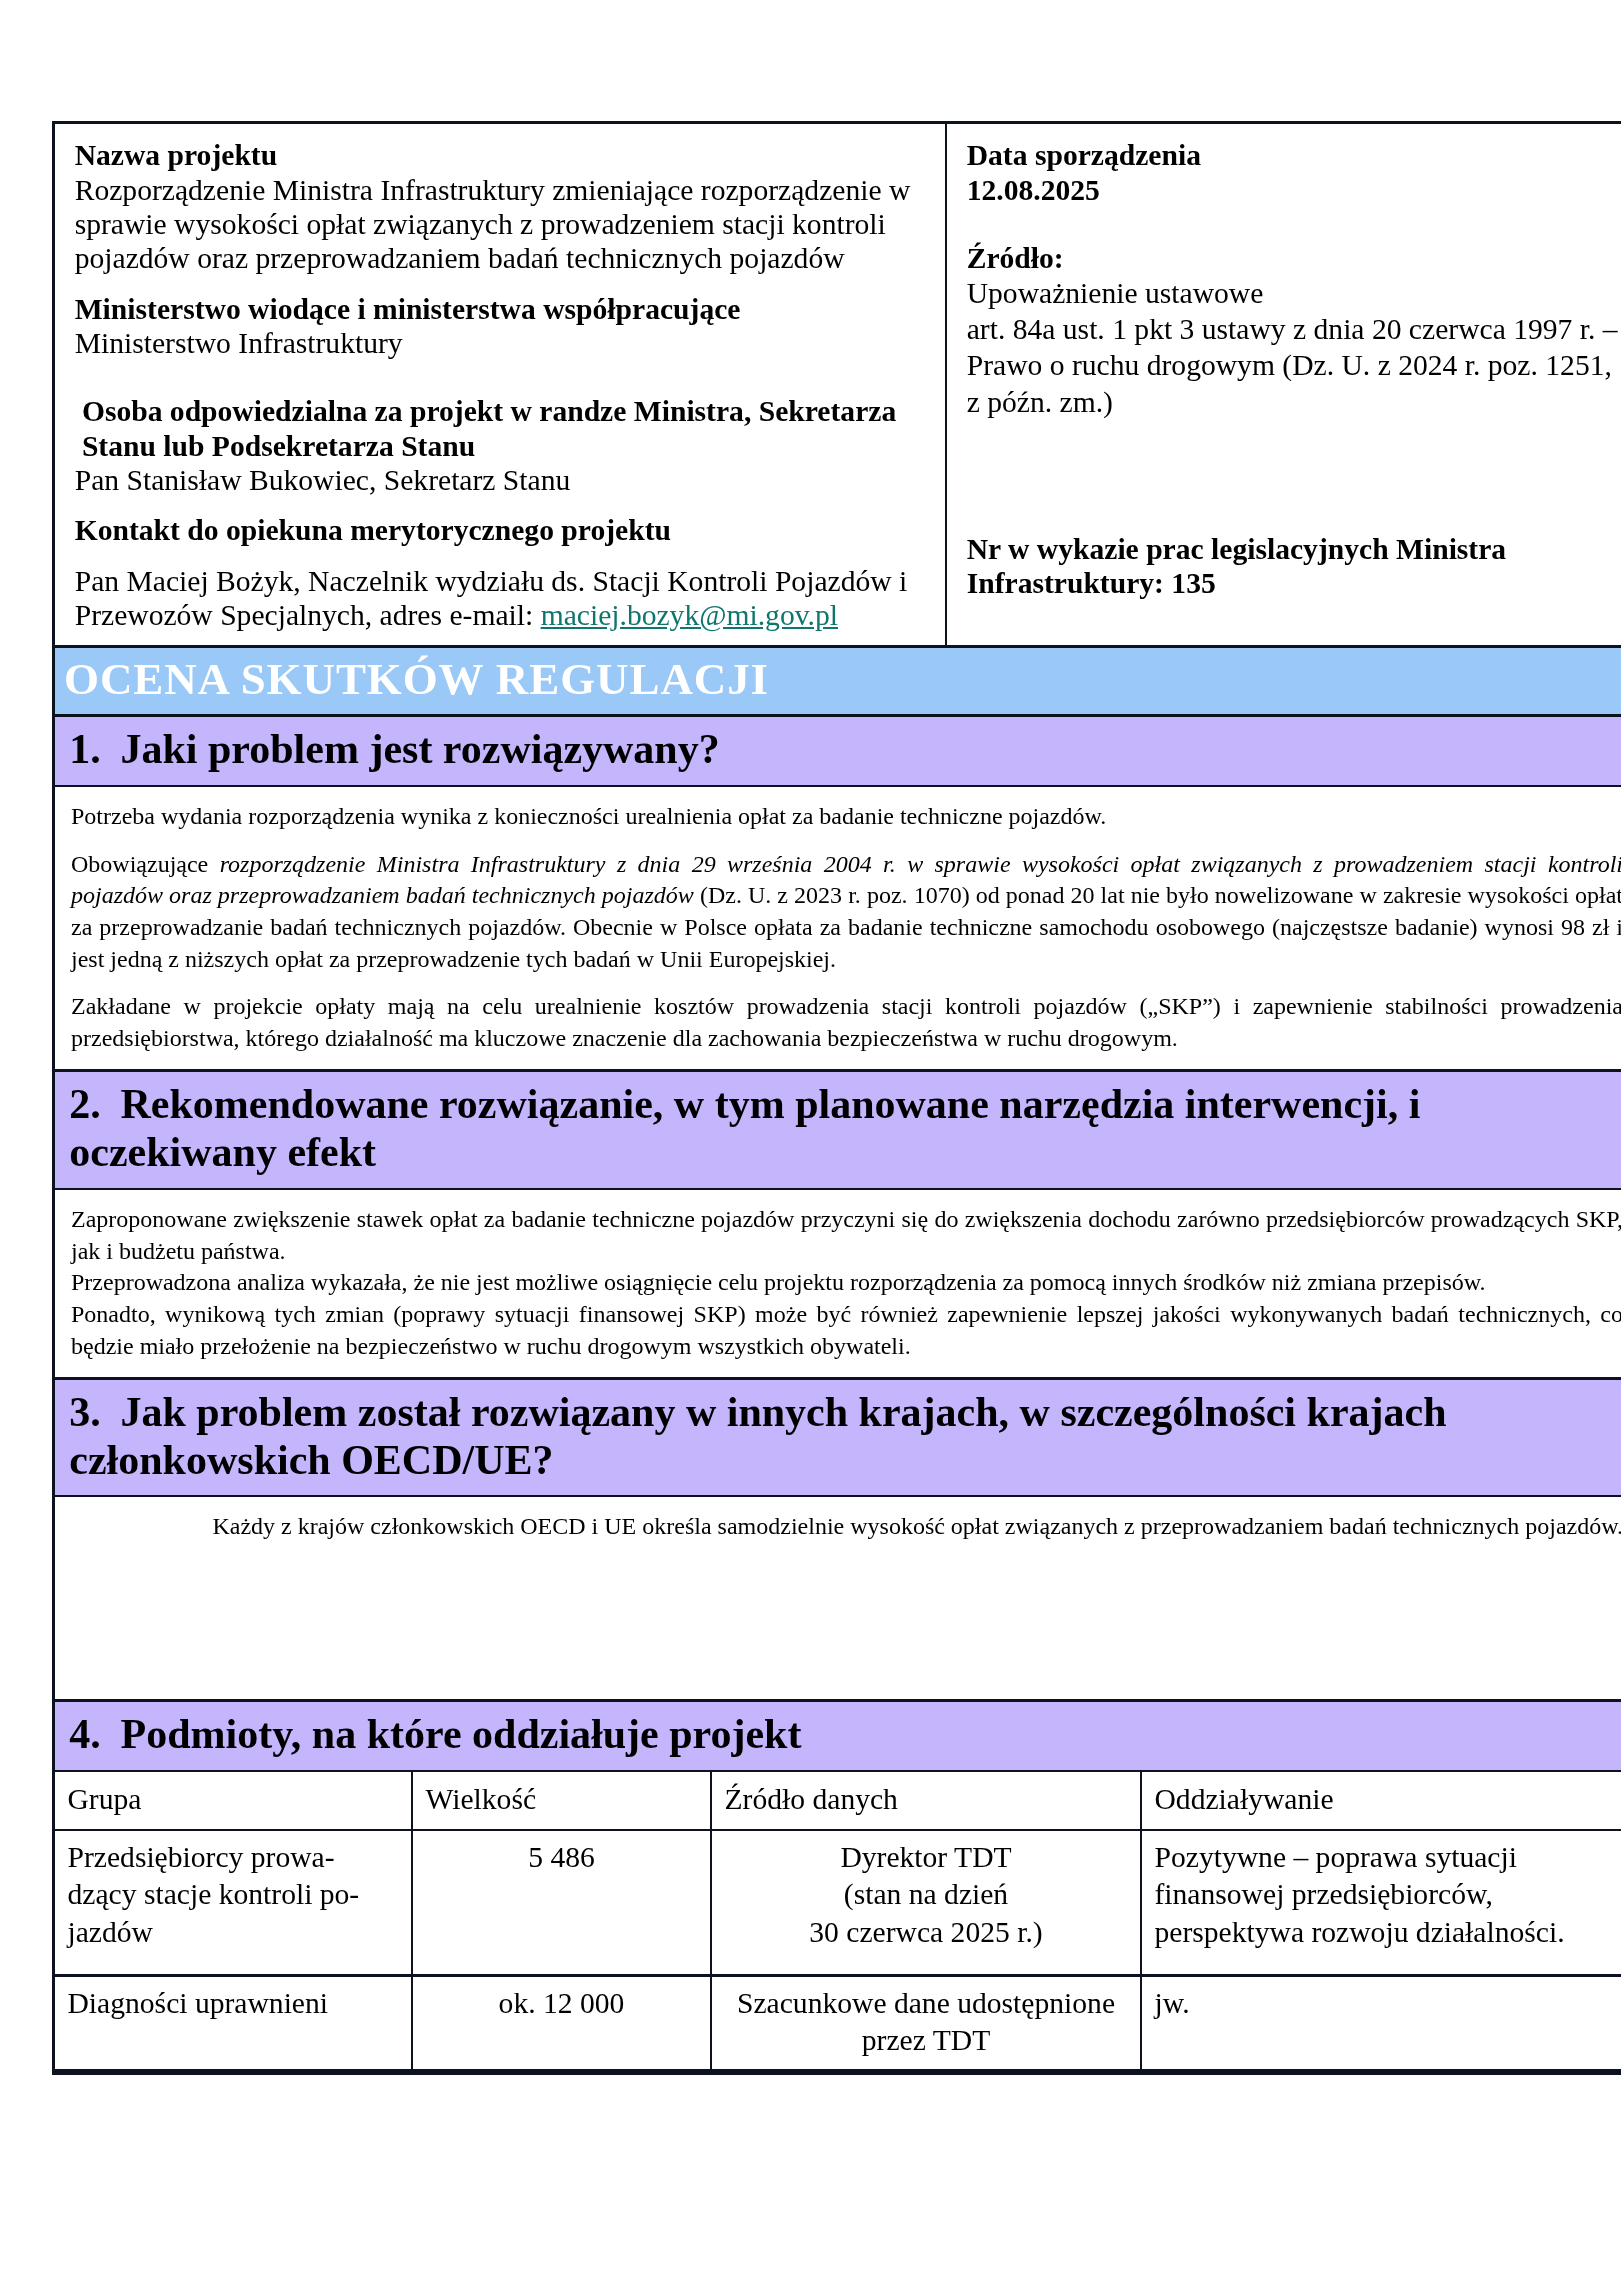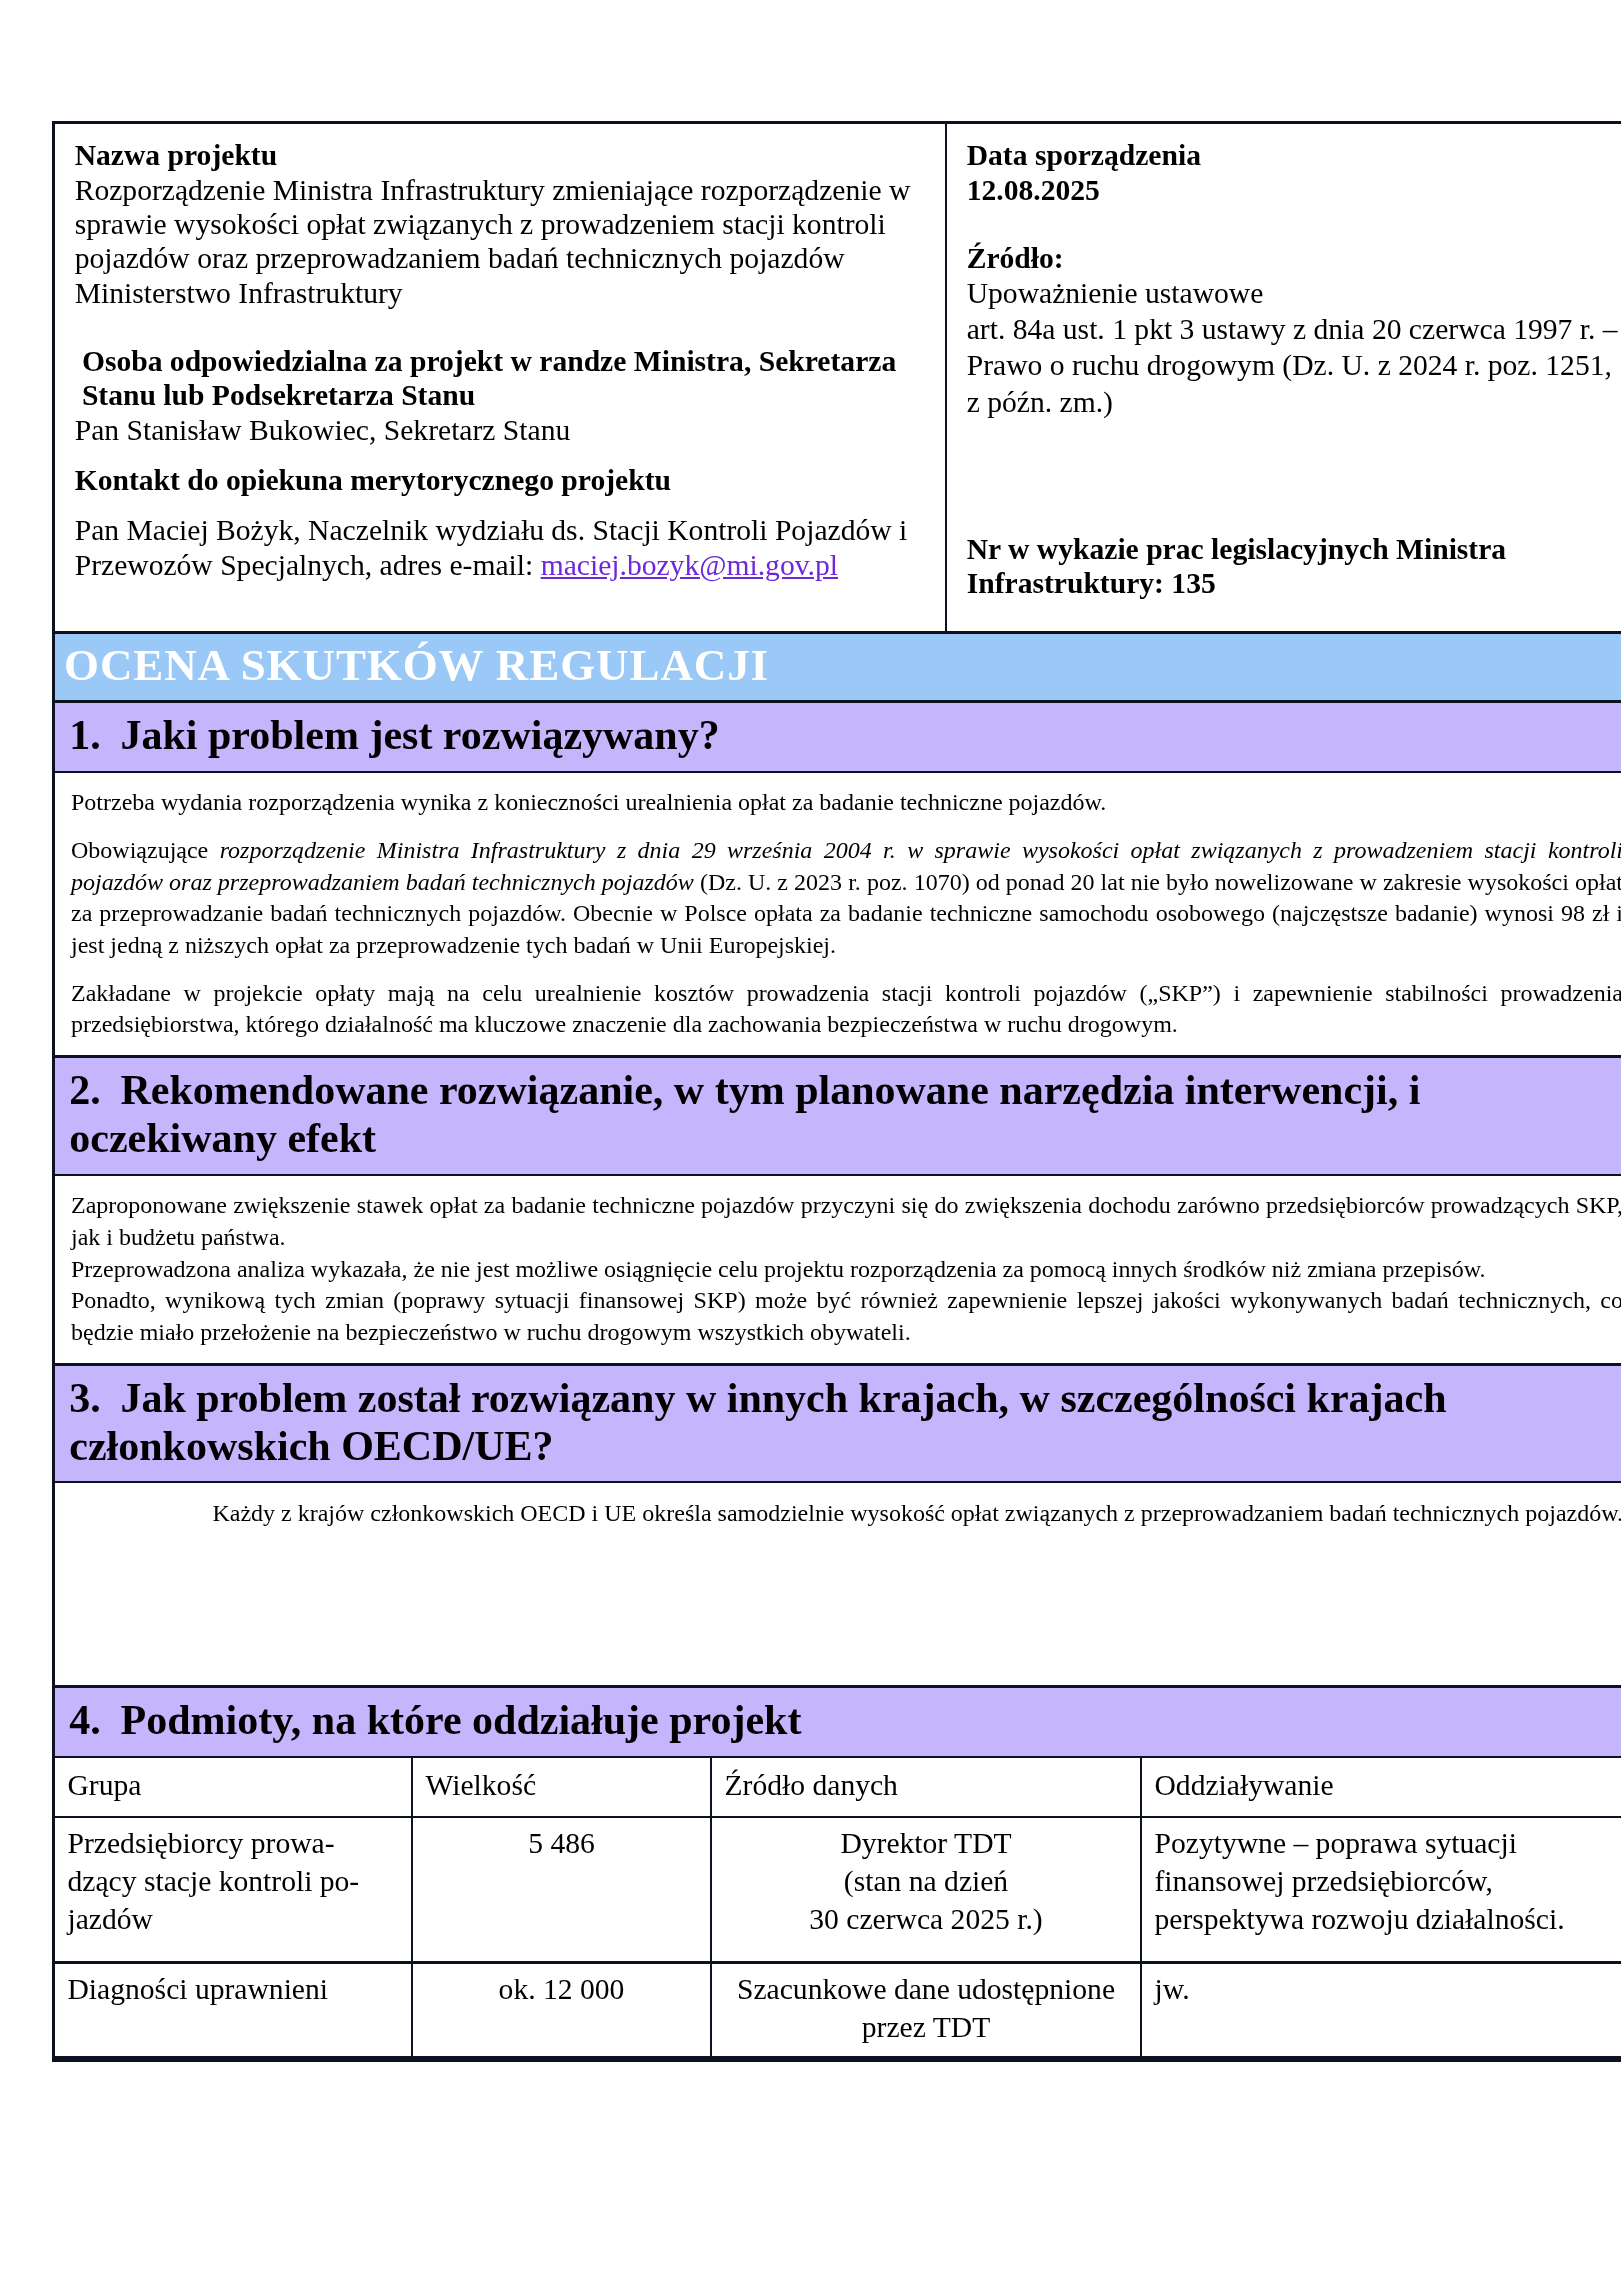--- a/index.html
+++ b/index.html
@@ -33,21 +33,21 @@
     padding:14.3px 18px 12.5px 19.7px;
     font-size:29.6px;line-height:1.16;
     box-sizing:border-box;
   }
   .b{font-weight:bold;}
   .m-top-sm{margin-top:16px;}
   .m-top-md{margin-top:34px;}
   .m-top-lg{margin-top:112px;}
   .indent-sm{padding-left:7.2px;}
   .zrodlo-block{line-height:1.22;}
-  .email-link{color:#6d28d9;text-decoration:underline;}
+  .email-link{color:#0f766e;text-decoration:underline;}
   
   .title-row{
     background:#9ac8f7;
     border-top:3.6px solid #0c1220;
     text-align:left;
     padding:5.4px 9px 9px 9px;
   }
   .title-row .t{
     color:#ffffff;
     font-weight:bold;
@@ -98,20 +98,21 @@
 </style>
 </head>
 <body>
 
 <div class="doc">
 
   <div class="hdr">
     <div class="hdr-left">
       <div class="b">Nazwa projektu</div>
       <div>Rozporządzenie Ministra Infrastruktury zmieniające rozporządzenie w sprawie wysokości opłat związanych z prowadzeniem stacji kontroli pojazdów oraz przeprowadzaniem badań technicznych pojazdów</div>
+      <div class="b m-top-sm">Ministerstwo wiodące i ministerstwa współpracujące</div>
       <div>Ministerstwo Infrastruktury</div>
       <div class="b m-top-md indent-sm">Osoba odpowiedzialna za projekt w randze Ministra, Sekretarza Stanu lub Podsekretarza Stanu</div>
       <div>Pan Stanisław Bukowiec, Sekretarz Stanu</div>
       <div class="b m-top-sm">Kontakt do opiekuna merytorycznego projektu</div>
       <div class="m-top-sm">
         <span>Pan Maciej Bożyk, Naczelnik wydziału ds. Stacji Kontroli Pojazdów i Przewozów Specjalnych, adres e-mail: </span><a class="email-link" href="#">maciej.bozyk@mi.gov.pl</a>
       </div>
     </div>
     <div class="hdr-right">
       <div class="b">Data sporządzenia</div>

